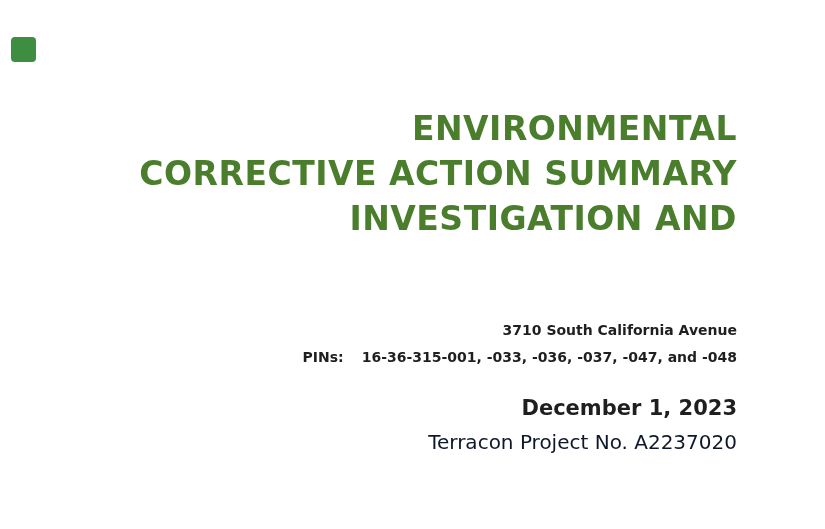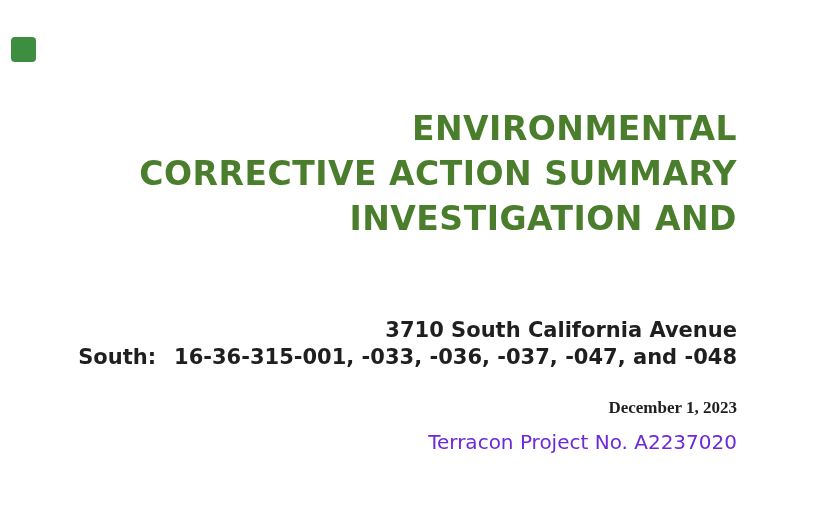--- a/index.html
+++ b/index.html
@@ -36,38 +36,37 @@
     color: #4A7E2C;
     font-weight: bold;
     font-size: 33px;
     line-height: 45px;
     letter-spacing: 0.5px;
   }
   .site-block {
     margin-top: 76px;
     color: #1F1F1F;
     font-weight: bold;
-    font-size: 21px;
+    font-size: 14px;
     line-height: 27px;
   }
   .pins-label {
     display: inline-block;
     margin-right: 18px;
   }
   .date-line {
     margin-top: 26px;
     color: #1F1F1F;
     font-weight: bold;
-    font-size: 17px;
+    font-size: 21px;
     line-height: 22px;
-    font-family: Liberation Serif, serif;
   }
   .project-line {
     margin-top: 11px;
-    color: #6d28d9;
+    color: #0f172a;
     font-weight: normal;
     font-size: 20px;
     line-height: 24px;
   }
 </style>
 </head>
 <body>
 
 <div class="page">
 
@@ -77,21 +76,21 @@
 
     <div class="doc-title">
       <div>ENVIRONMENTAL</div>
       <div>CORRECTIVE ACTION SUMMARY</div>
       <div>INVESTIGATION AND</div>
     </div>
 
     <div class="site-block">
       <div>3710 South California Avenue</div>
       <div>
-        <span class="pins-label">South:</span><span>16-36-315-001, -033, -036, -037, -047, and -048</span>
+        <span class="pins-label">PINs:</span><span>16-36-315-001, -033, -036, -037, -047, and -048</span>
       </div>
     </div>
 
     <div class="date-line">December 1, 2023</div>
 
     <div class="project-line">Terracon Project No. A2237020</div>
 
   </div>
 
 </div>

